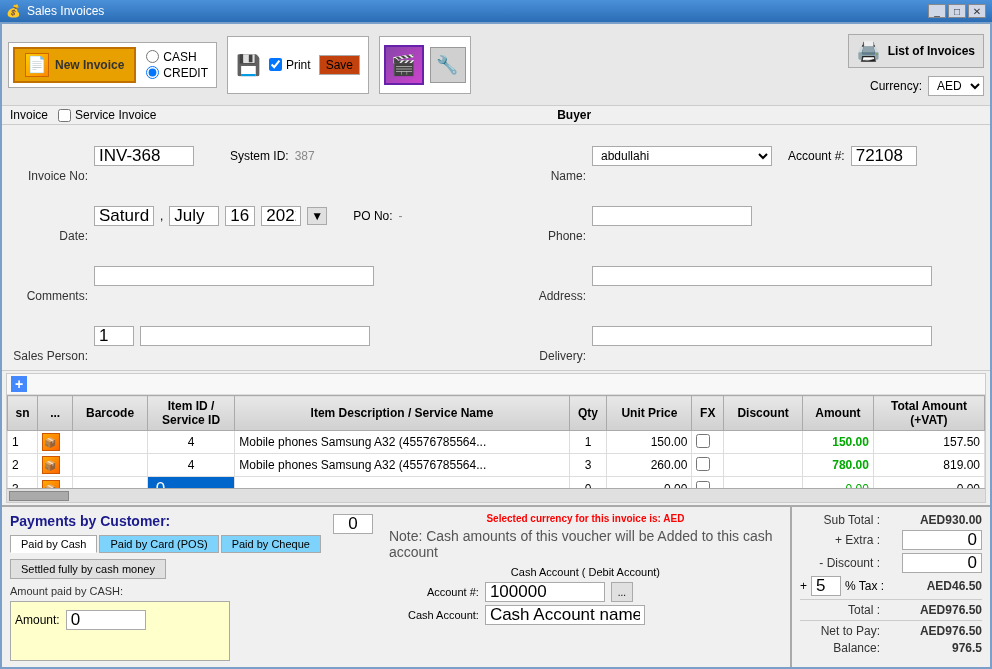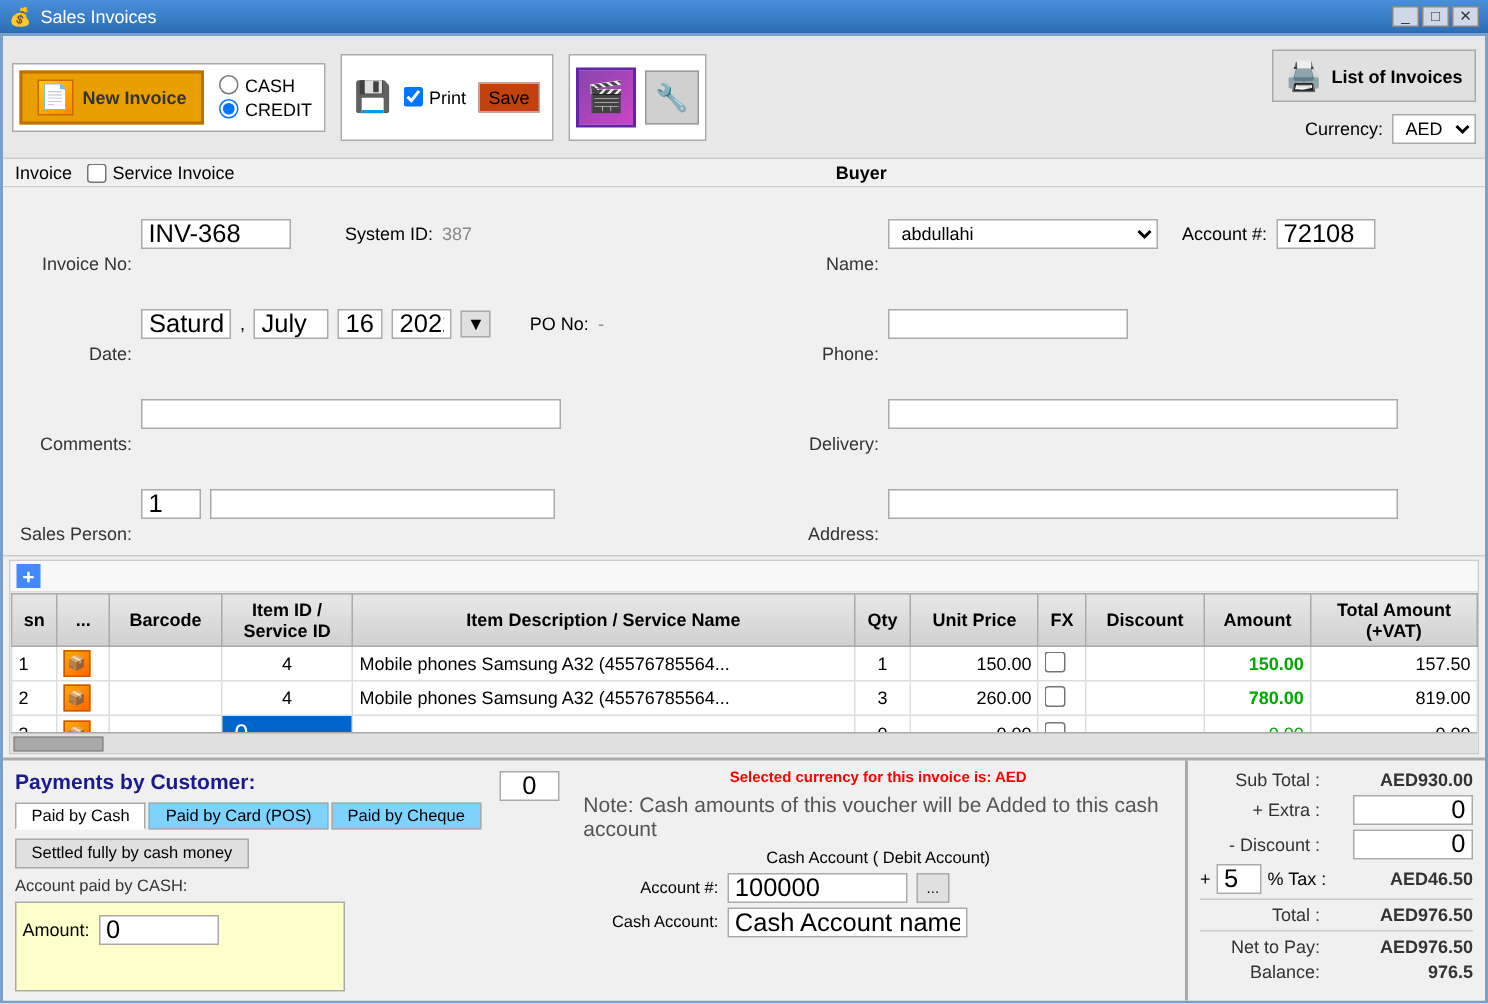--- a/index.html
+++ b/index.html
@@ -462,25 +462,25 @@
           <option>abdullahi</option>
         </select>
         <span style="margin-left:10px;">Account #:</span>
         <input type="text" class="form-input" style="width: 66px;" value="72108">
       </div>
       <div class="form-row">
         <span class="form-label">Phone:</span>
         <input type="text" class="form-input" style="width: 160px;" value="">
       </div>
       <div class="form-row">
+        <span class="form-label">Address:</span>
+        <input type="text" class="form-input" style="width: 340px;" value="">
+      </div>
+      <div class="form-row">
         <span class="form-label">Delivery:</span>
-        <input type="text" class="form-input" style="width: 340px;" value="">
-      </div>
-      <div class="form-row">
-        <span class="form-label">Address:</span>
         <input type="text" class="form-input" style="width: 340px;" value="">
       </div>
     </div>
   </div>
 
   <div class="table-section" style="max-height:200px;min-height:120px;">
     <div style="display:flex;align-items:center;padding:2px 4px;border-bottom:1px solid #ddd;background:#f8f8f8;">
       <button class="add-row-btn">+</button>
     </div>
     <div style="overflow-y:auto;overflow-x:auto;flex:1;">
@@ -555,21 +555,21 @@
       <div style="display:flex;align-items:center;justify-content:space-between;">
         <span class="payments-title">Payments by Customer:</span>
         <input type="text" style="width: 40px; height: 20px; border: 1px solid rgb(170, 170, 170); text-align: center;" value="0">
       </div>
       <div class="payment-tabs">
         <button class="payment-tab active">Paid by Cash</button>
         <button class="payment-tab">Paid by Card (POS)</button>
         <button class="payment-tab">Paid by Cheque</button>
       </div>
       <button class="settled-btn">Settled fully by cash money</button>
-      <div class="amount-paid-label">Account paid by CASH:</div>
+      <div class="amount-paid-label">Amount paid by CASH:</div>
       <div class="amount-input-box">
         <div class="amount-row">
           <span>Amount:</span>
           <input type="text" class="amount-field" value="0" style="">
         </div>
       </div>
     </div>
 
     <div style="flex:1.3;padding:6px 8px;display:flex;flex-direction:column;justify-content:flex-start;">
       <div class="selected-currency-text">Selected currency for this invoice is: AED</div>

